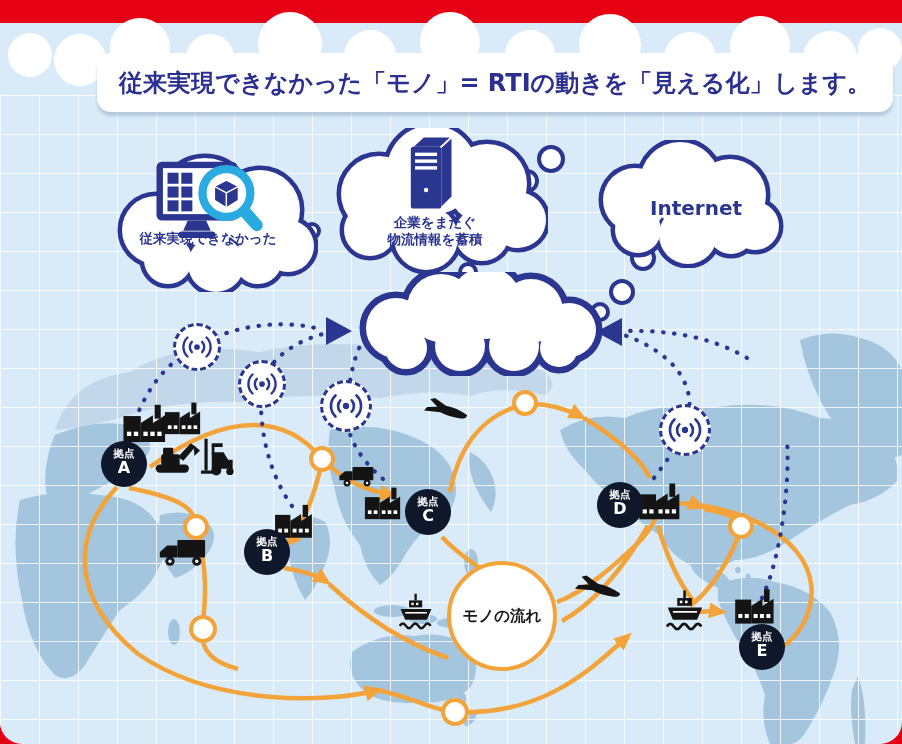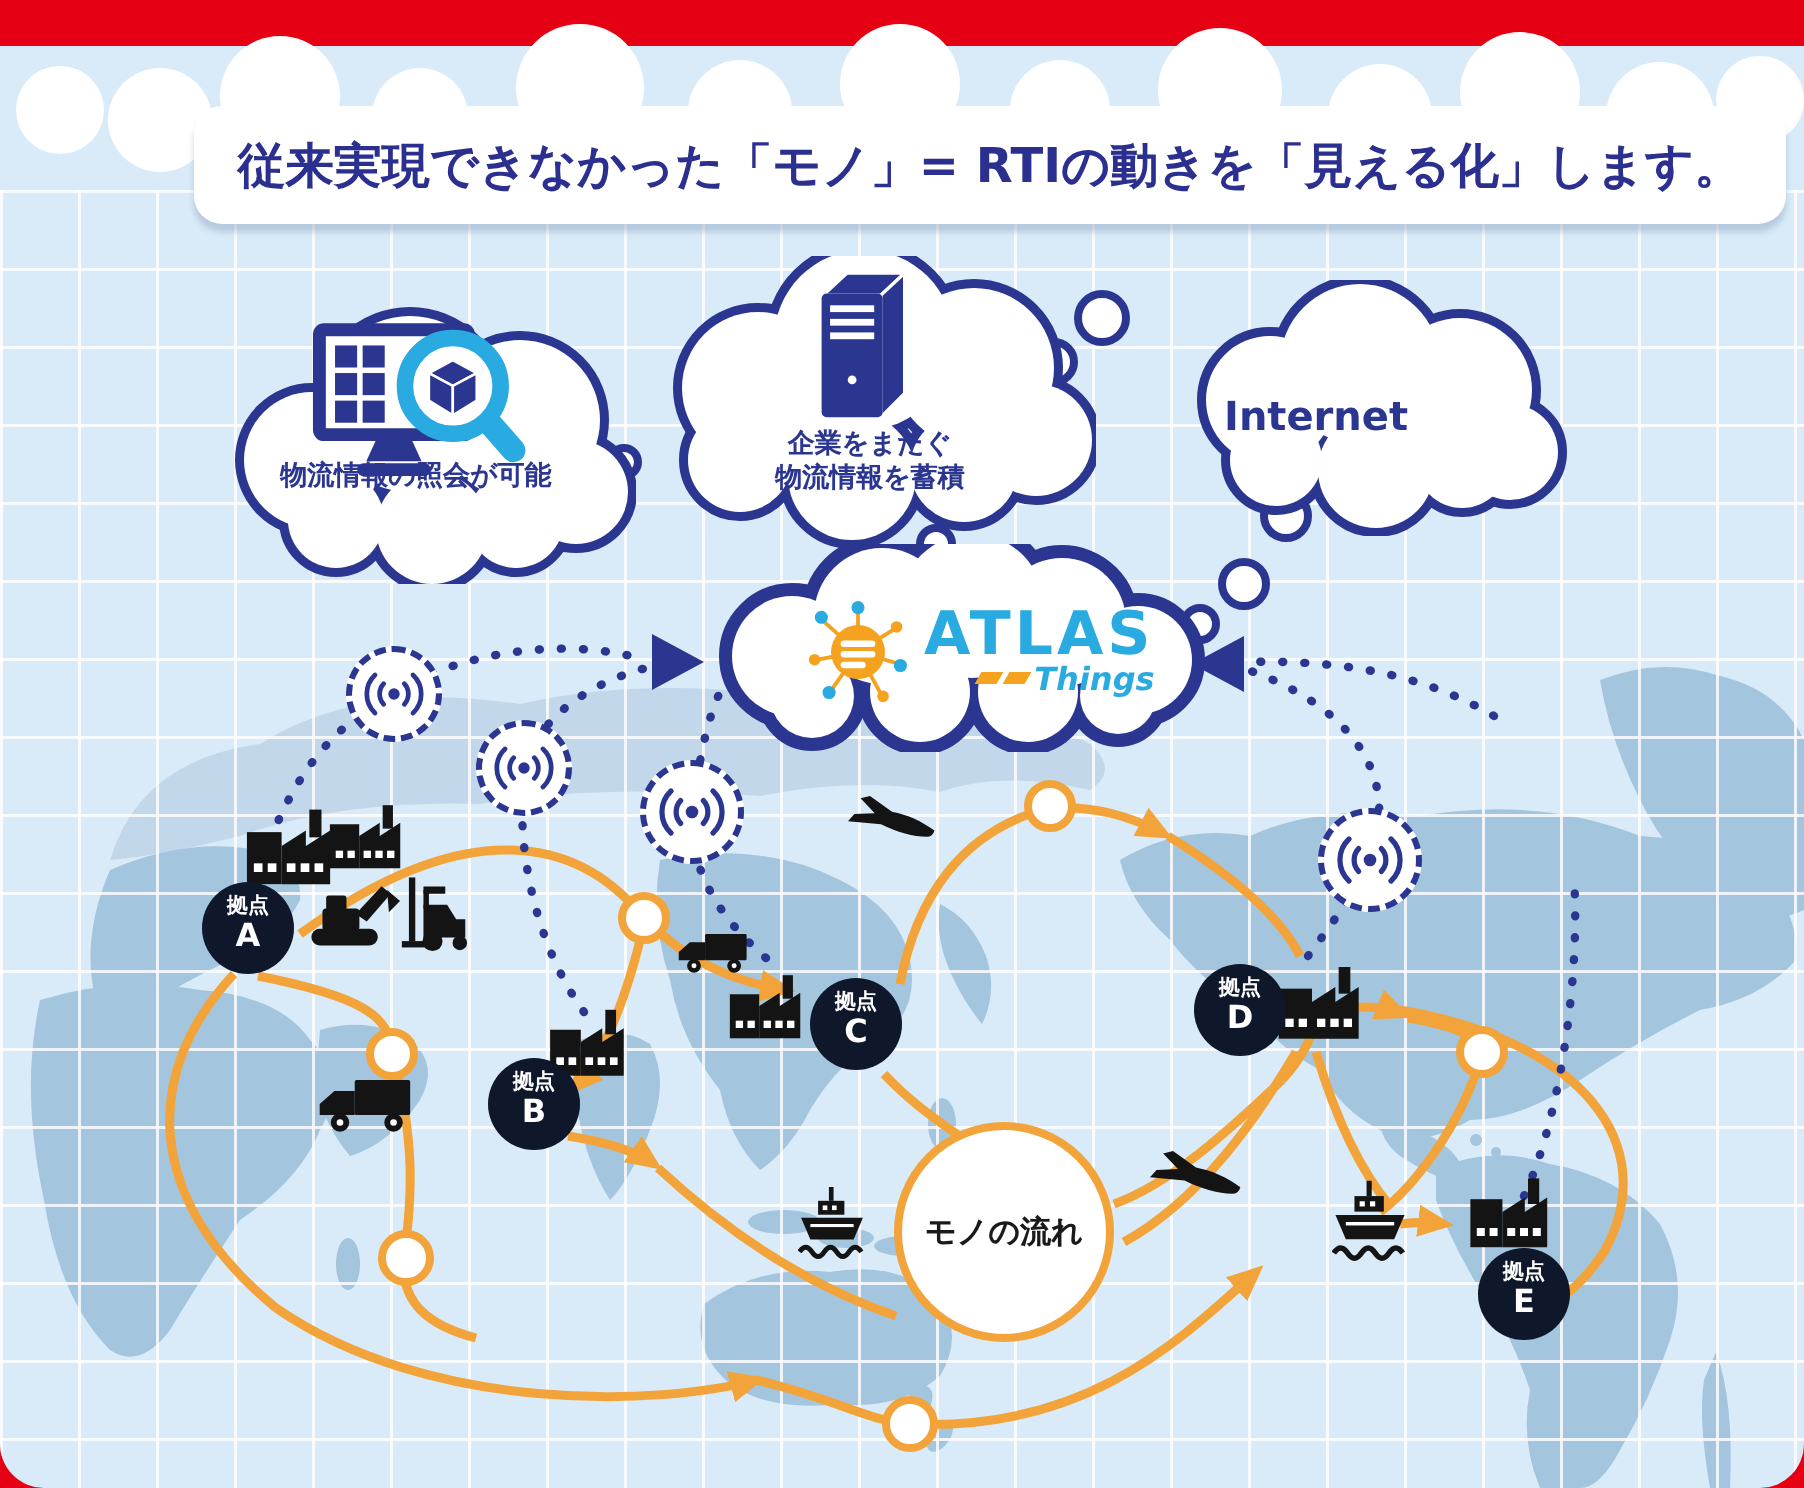--- a/index.html
+++ b/index.html
@@ -21,21 +21,21 @@
   .z2{z-index:2}.z4{z-index:4}.z5{z-index:5}.z6{z-index:6}
   
   .banner{position:absolute;left:53px;top:53px;width:796px;height:59px;background:#fff;
           border-radius:14px;z-index:6;display:flex;align-items:center;justify-content:center;
           box-shadow:0 4px 3px rgba(140,160,190,.45);margin-left:44px;}
   .banner .title{font-size:24px;font-weight:bold;color:#2b2f8f;letter-spacing:0px;white-space:nowrap;}
   
   .cloudsvg{position:absolute;}
   .cloud-text{position:absolute;text-align:center;font-weight:bold;color:#2b3691;
               font-size:13.5px;line-height:17px;z-index:6;}
-  .internet-label{position:absolute;left:612px;top:196px;width:130px;text-align:left;
+  .internet-label{position:absolute;left:612px;top:196px;width:130px;text-align:right;
                   font-size:20px;font-weight:bold;color:#2b3691;z-index:6;}
   
   .atlas-content{position:absolute;left:402px;top:294px;width:190px;height:64px;z-index:6;
                  display:flex;align-items:center;gap:6px;}
   .atlas-word{font-size:30px;font-weight:bold;color:#29abe2;letter-spacing:2px;line-height:28px;}
   .atlas-sub{display:flex;align-items:center;justify-content:flex-end;gap:3px;margin-top:-2px;}
   .atlas-sub .word{font-size:16px;font-weight:bold;font-style:italic;color:#29abe2;}
   .slash{width:11px;height:6px;background:#f5a31f;transform:skewX(-30deg);display:inline-block;}
   
   .node{position:absolute;width:46px;height:46px;border-radius:50%;background:#0f172a;
@@ -448,21 +448,21 @@
         <circle cx="108" cy="112" r="28"></circle>
       <circle cx="150" cy="108" r="24"></circle>
     </g>
   </svg>
   <div class="icon z6" style="left:152px;top:158px;width:112px;height:92px;z-index:6">
     <svg viewBox="0 0 120 100">
         <use href="#monitor-mag"></use>
       </svg>
   </div>
   <div class="cloud-text" style="left:118px;top:230px;width:180px">
-    <div>物流情報の照会が可能</div>
+    <div>従来実現できなかった</div>
   </div>
 
   <svg class="cloudsvg" style="left:322px;top:128px;z-index:5;position:absolute" width="226" height="148" viewBox="0 0 226 148">
     <g fill="#ffffff" stroke="#2b3691" stroke-width="9">
       <circle cx="57" cy="66" r="38"></circle>
         <circle cx="110" cy="42" r="45"></circle>
         <circle cx="165" cy="56" r="40"></circle>
       <circle cx="196" cy="92" r="28"></circle>
         <circle cx="48" cy="102" r="26"></circle>
         <circle cx="104" cy="110" r="32"></circle>
@@ -527,33 +527,20 @@
         <circle cx="93" cy="36" r="34"></circle>
         <circle cx="138" cy="31" r="36"></circle>
       <circle cx="183" cy="39" r="32"></circle>
         <circle cx="221" cy="58" r="27"></circle>
         <circle cx="58" cy="76" r="21"></circle>
       <circle cx="112" cy="74" r="25"></circle>
         <circle cx="166" cy="74" r="25"></circle>
         <circle cx="211" cy="76" r="19"></circle>
     </g>
   </svg>
-  <div class="atlas-content">
-    <svg width="54" height="58" viewBox="0 0 56 60">
-        <use href="#atlas-mark"></use>
-      </svg>
-    <div>
-      <div class="atlas-word">ATLAS</div>
-      <div class="atlas-sub">
-        <span class="slash"></span>
-        <span class="slash"></span>
-        <span class="word">Things</span>
-      </div>
-    </div>
-  </div>
 
   <svg class="layer z6" viewBox="0 0 902 744">
     <polygon points="352,331 326,317 326,345" fill="#2b3691"></polygon>
     <polygon points="596,332 622,318 622,346" fill="#2b3691"></polygon>
   </svg>
 
   <div class="banner">
     <span class="title">従来実現できなかった「モノ」= RTIの動きを「見える化」します。</span>
   </div>
 

